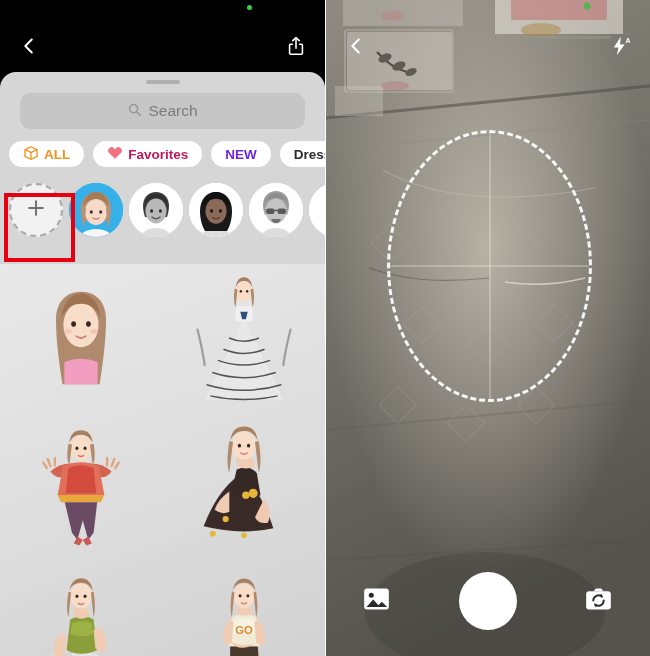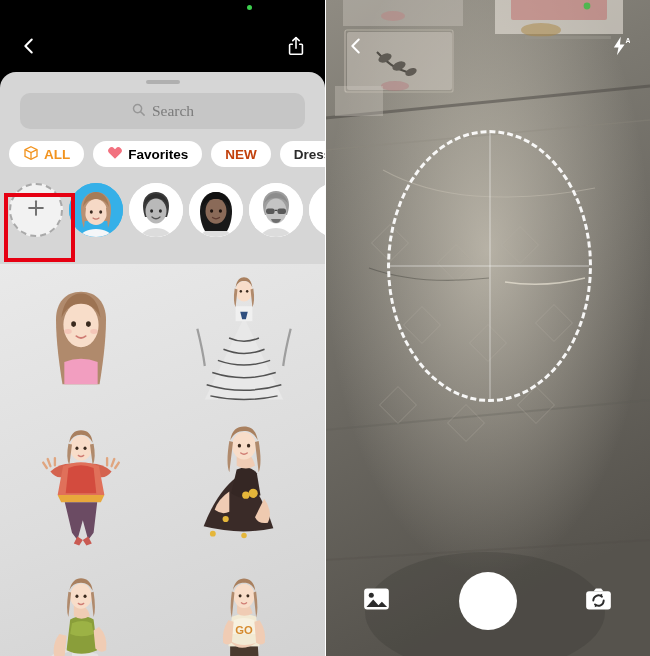--- a/index.html
+++ b/index.html
@@ -43,21 +43,20 @@
     width: 34px; height: 4px; border-radius: 2px;
     background: #b0b0b0;
     margin: 8px auto 0;
   }
   .search-bar {
     margin: 9px 20px 0;
     height: 36px; border-radius: 10px;
     background: #c6c6c6;
     display: flex; align-items: center; justify-content: center;
     gap: 6px;
-    font-family: Liberation Serif, serif;
   }
   .search-ico { width: 15px; height: 15px; opacity: .52; }
   .search-ph { font-size: 15.5px; color: #7b7b7b; }
 
   .chip-row {
     margin-top: 12px;
     display: flex; gap: 9px;
     padding-left: 9px;
     height: 30px;
   }
@@ -214,24 +213,24 @@
             </svg>
           </span>
           <span style="color:#f2931e">ALL</span>
         </div>
         <div class="chip">
           <span>
             <svg class="chip-ico" viewBox="0 0 24 24" fill="#f2717f">
               <path d="M12 20.8 3.6 12.4a5.1 5.1 0 1 1 7.2-7.2l1.2 1.2 1.2-1.2a5.1 5.1 0 1 1 7.2 7.2z"></path>
             </svg>
           </span>
-          <span style="color:#000000">Favorites</span>
+          <span style="color:#be185d">Favorites</span>
         </div>
         <div class="chip">
-          <span style="color:#c2410c">NEW</span>
+          <span style="color:#6d28d9">NEW</span>
         </div>
         <div class="chip">
           <span style="color:#2b2b2b">Dress</span>
         </div>
 
       </div>
 
       <div class="avatar-row">
 
         <div class="avatar add">

